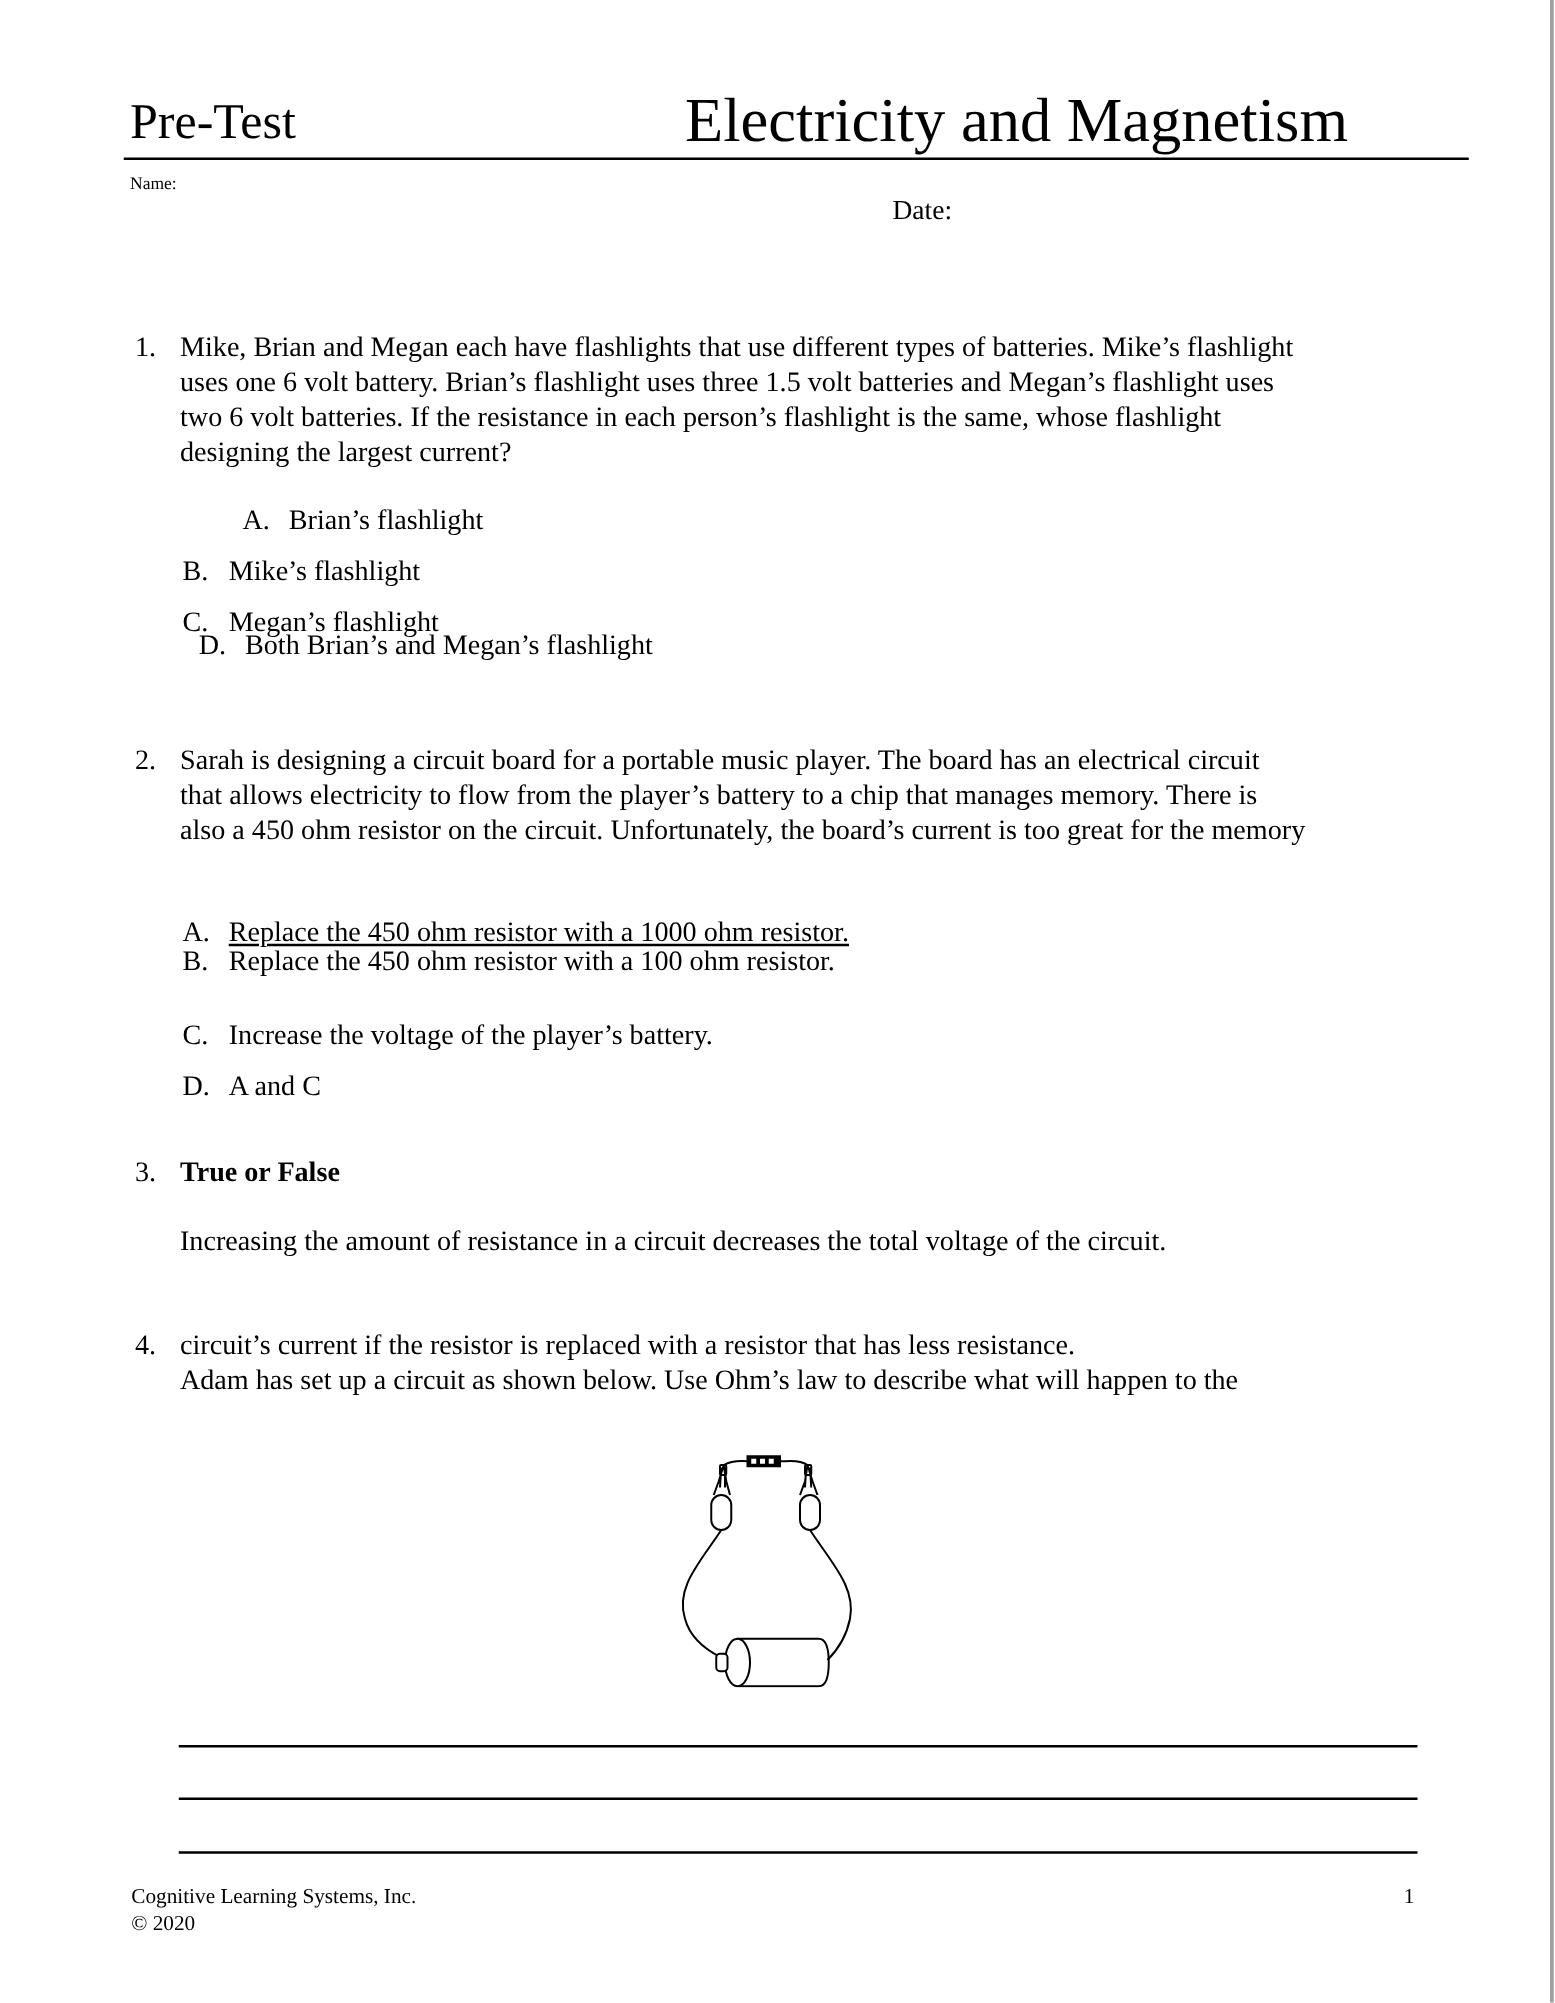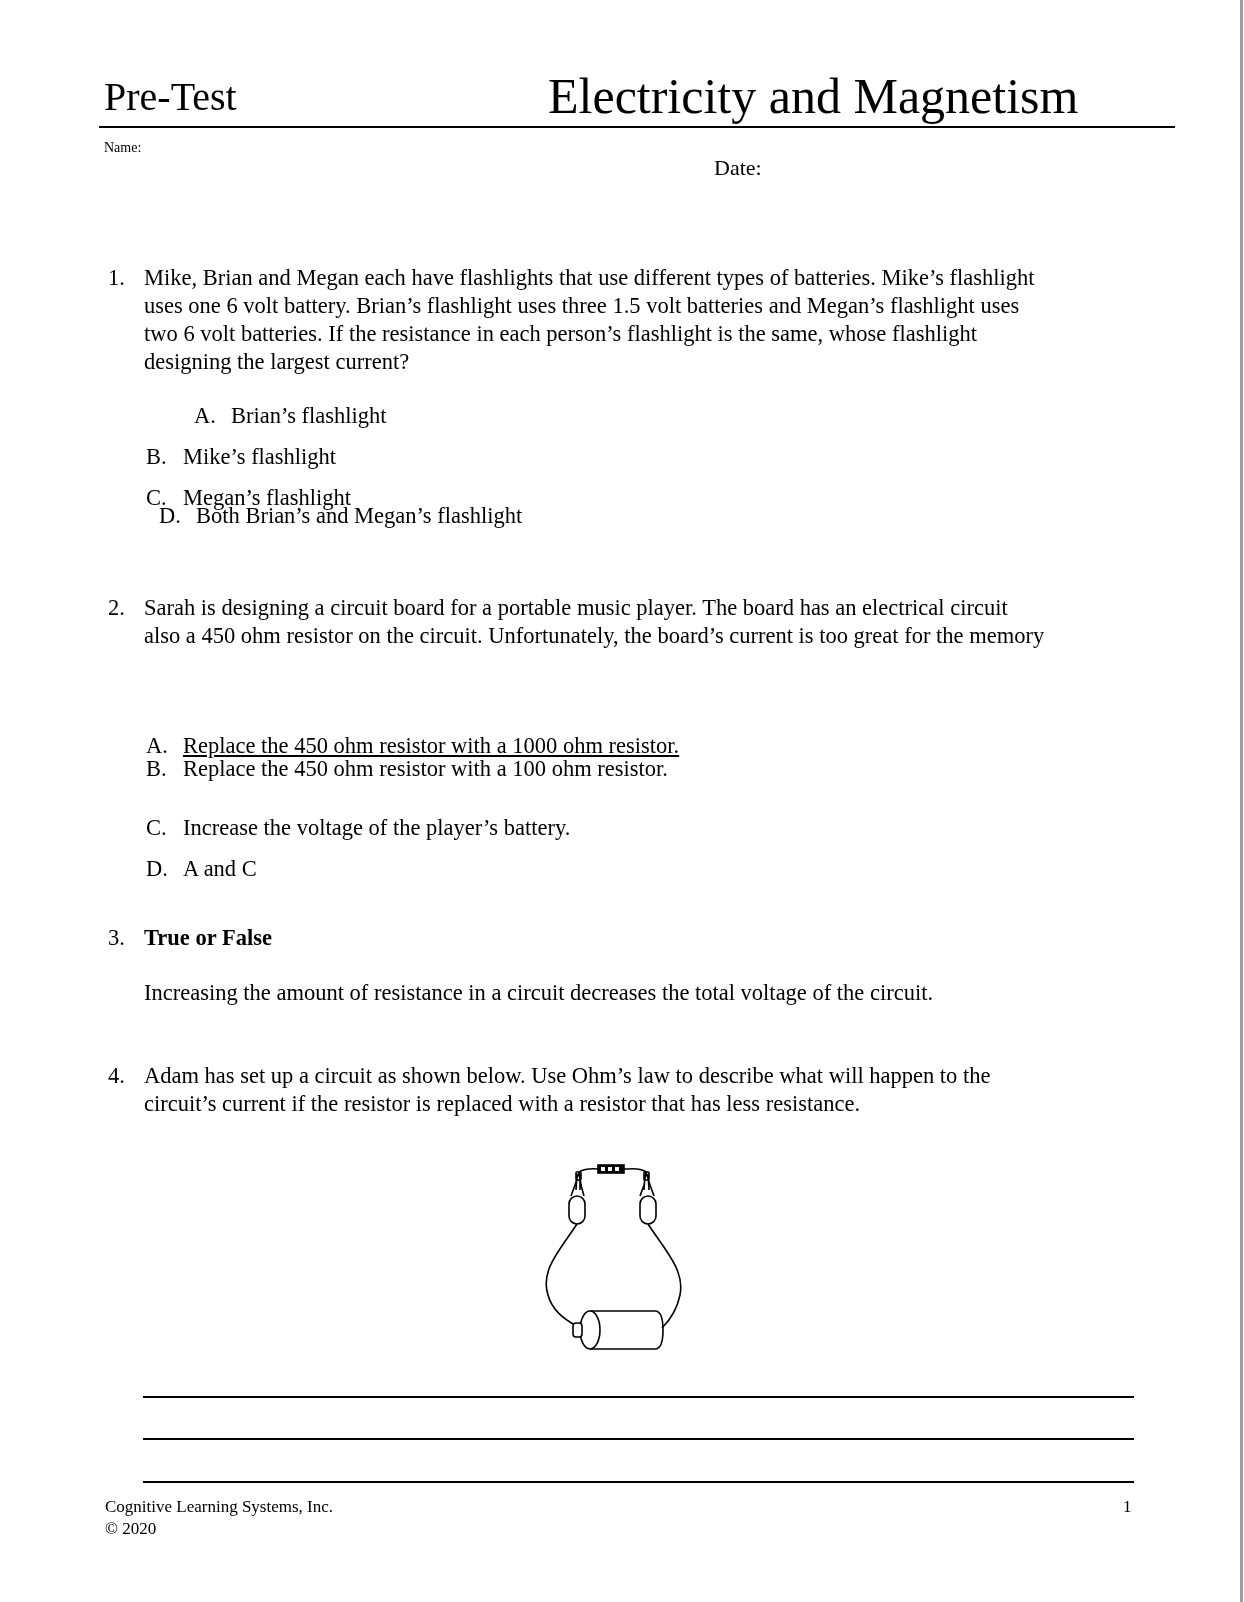--- a/index.html
+++ b/index.html
@@ -13,21 +13,21 @@
   .name-lbl { left:104px; top:134px; font-size:14px; line-height:28px;text-align:center; }
   .date-lbl { left:714px; top:154px; font-size:22px; line-height:28px; }
   .q { position:absolute; left:108px; font-size:22.5px; line-height:28px; }
   .q .num { position:absolute; left:0; top:0; }
   .q .txt { position:absolute; left:36px; top:0; white-space:nowrap; }
   .q .txt div { height:28px; }
   .opt { position:absolute; left:146px; font-size:22.5px; line-height:28px; white-space:nowrap; }
   .opt .ol { display:inline-block; width:37px; }
   .bold { font-weight:bold; }
   .ans-line { position:absolute; left:143px; width:991px; height:1.5px; background:#000; }
-  .foot { font-size:17px; line-height:22px; }
+  .foot { font-size:17px; line-height:22px;margin-top:10px; }
   svg { position:absolute; }
 </style>
 </head>
 <body>
 
 <div class="page-edge"></div>
 
 <div class="abs hdr-left">Pre-Test</div>
 <div class="abs hdr-title">Electricity and Magnetism</div>
 <div class="hdr-rule"></div>
@@ -45,41 +45,42 @@
 </div>
 <div class="opt" style="top:402px;margin-left:48px;"><span class="ol">A.</span><span>Brian’s flashlight</span></div>
 <div class="opt" style="top:443px;"><span class="ol">B.</span><span>Mike’s flashlight</span></div>
 <div class="opt" style="top:484px;"><span class="ol">C.</span><span>Megan’s flashlight</span></div>
 <div class="opt" style="top:502px;margin-left:13px;"><span class="ol">D.</span><span>Both Brian’s and Megan’s flashlight</span></div>
 
 <div class="q" style="top:594px;">
   <span class="num">2.</span>
   <div class="txt">
     <div>Sarah is designing a circuit board for a portable music player.  The board has an electrical circuit</div>
+    <div>that allows electricity to flow from the player’s battery to a chip that manages memory.  There is</div>
     <div>also a 450 ohm resistor on the circuit.  Unfortunately, the board’s current is too great for the memory</div>
   </div>
 </div>
 <div class="opt" style="top:732px;text-decoration:underline;"><span class="ol">A.</span><span>Replace the 450 ohm resistor with a 1000 ohm resistor.</span></div>
 <div class="opt" style="top:755px;"><span class="ol">B.</span><span>Replace the 450 ohm resistor with a 100 ohm resistor.</span></div>
 <div class="opt" style="top:814px;"><span class="ol">C.</span><span>Increase the voltage of the player’s battery.</span></div>
 <div class="opt" style="top:855px;"><span class="ol">D.</span><span>A and C</span></div>
 
 <div class="q" style="top:924px;">
   <span class="num">3.</span>
   <div class="txt bold">True or False</div>
 </div>
 <div class="q" style="top:979px;">
   <div class="txt">Increasing the amount of resistance in a circuit decreases the total voltage of the circuit.</div>
 </div>
 
 <div class="q" style="top:1062px;">
   <span class="num">4.</span>
   <div class="txt">
+    <div>circuit’s current if the resistor is replaced with a resistor that has less resistance.</div>
     <div>Adam has set up a circuit as shown below. Use Ohm’s law to describe what will happen to the</div>
-    <div>circuit’s current if the resistor is replaced with a resistor that has less resistance.</div>
   </div>
 </div>
 
 <svg style="left:540px; top:1160px;" width="150" height="190" viewBox="0 0 150 190">
   <g fill="none" stroke="#000" stroke-width="1.6">
 
     <path d="M39 12 Q46 8 58 9 L88 9 Q100 8 106 12"></path>
     <rect x="58" y="5" width="26" height="8" fill="#000" stroke="#000"></rect>
     <rect x="61" y="7" width="4" height="4" fill="#fff" stroke="none"></rect>
     <rect x="68" y="7" width="4" height="4" fill="#fff" stroke="none"></rect>

